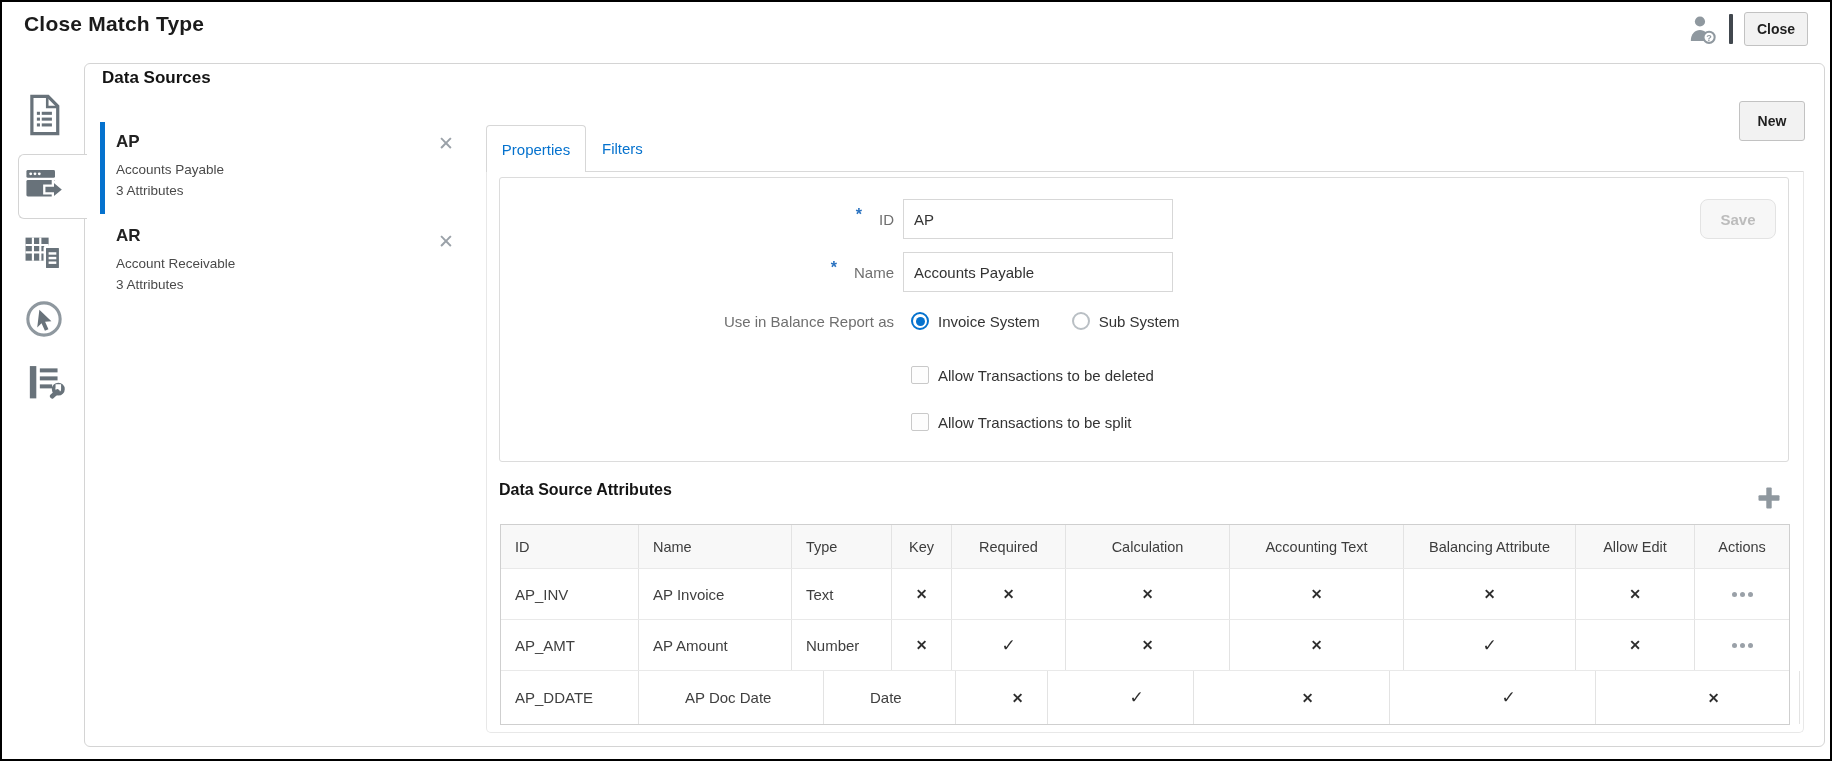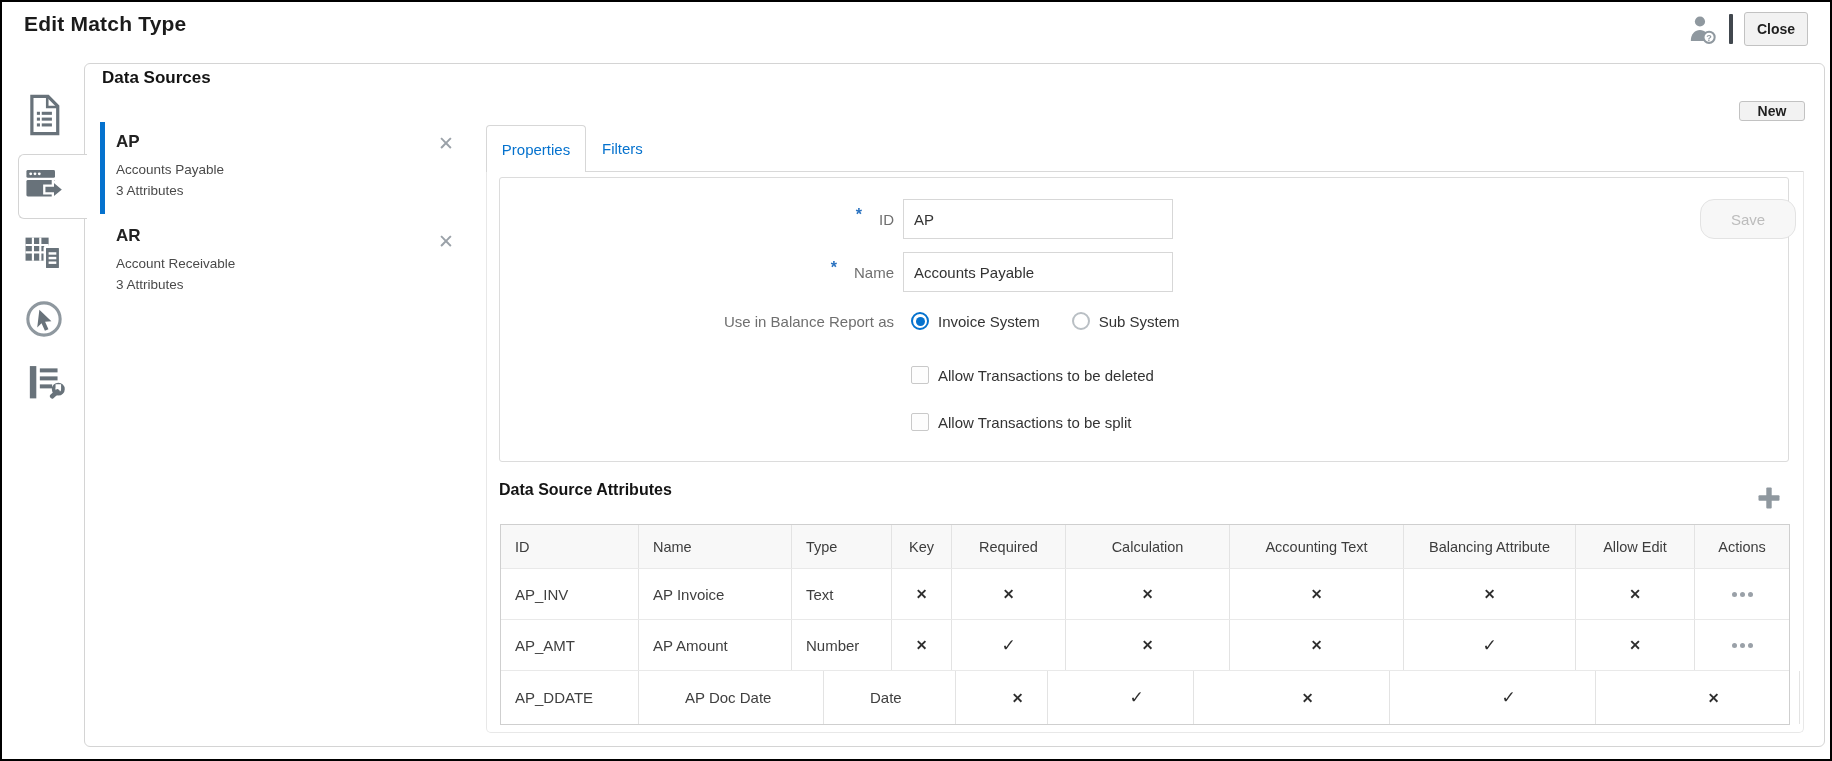--- a/index.html
+++ b/index.html
@@ -4,21 +4,21 @@
 <style>
   html,body{margin:0;padding:0;background:#fff;font-family:"Liberation Sans",sans-serif;}
   #canvas{position:relative;width:1832px;height:761px;background:#fff;border:2px solid #000;box-sizing:border-box;overflow:hidden;}
 
   
   .app-title{position:absolute;left:22px;top:10px;font-size:21px;font-weight:700;color:#1b1b1b;letter-spacing:.2px;}
   .help-ico{position:absolute;left:1684px;top:11px;width:34px;height:34px;}
   .hdr-divider{position:absolute;left:1727px;top:12px;width:4px;height:30px;background:#41474e;border-radius:1px;}
   .btn{display:flex;align-items:center;justify-content:center;background:#f2f2f2;border:1px solid #c2c2c2;border-radius:3px;font-size:14px;font-weight:700;color:#1f1f1f;box-sizing:border-box;cursor:default;}
   .close-btn{position:absolute;left:1742px;top:10px;width:64px;height:34px;}
-  .new-btn{position:absolute;left:1737px;top:99px;width:66px;height:20px;}
+  .new-btn{position:absolute;left:1737px;top:99px;width:66px;height:40px;}
 
   
   .main-panel{position:absolute;left:82px;top:61px;width:1741px;height:684px;border:1px solid #d4d4d4;border-radius:6px;background:#fff;box-sizing:border-box;}
 
   
   .side-ico{position:absolute;width:40px;height:42px;z-index:6;}
   .active-tab-box{position:absolute;left:16px;top:152px;width:69px;height:65px;background:#fff;border:1px solid #d4d4d4;border-right:none;border-radius:6px 0 0 6px;z-index:5;box-sizing:border-box;}
 
   
   .ds-heading{position:absolute;left:100px;top:66px;font-size:17px;font-weight:700;color:#141414;}
@@ -34,21 +34,21 @@
   .tab-active{position:absolute;left:484px;top:123px;width:100px;height:47px;background:#fff;border:1px solid #d7d7d7;border-bottom:none;border-radius:4px 4px 0 0;z-index:4;display:flex;align-items:center;justify-content:center;font-size:15px;color:#0572CE;box-sizing:border-box;}
   .tab-plain{position:absolute;left:600px;top:123px;height:47px;display:flex;align-items:center;font-size:15px;color:#0572CE;}
 
   
   .fieldset{position:absolute;left:497px;top:175px;width:1290px;height:285px;border:1px solid #dcdcdc;border-radius:3px;box-sizing:border-box;}
   .frow{position:absolute;left:0;display:flex;align-items:center;}
   .lblbox{width:403px;display:flex;justify-content:flex-end;align-items:center;box-sizing:border-box;padding-right:9px;}
   .req{color:#2a72c0;font-size:16px;font-weight:700;transform:translateY(-4px);margin-right:17px;}
   .flabel{font-size:15px;color:#6f6f6f;}
   .tinput{width:270px;height:40px;border:1px solid #d7d7d7;background:#fff;box-sizing:border-box;display:flex;align-items:center;padding-left:10px;font-size:15px;color:#333;}
-  .save-btn{position:absolute;left:1200px;top:21px;width:96px;height:40px;background:#f7f7f7;border:1px solid #e3e3e3;border-radius:14px;display:flex;align-items:center;justify-content:center;font-size:15px;color:#bcbcbc;box-sizing:border-box;}
+  .save-btn{position:absolute;left:1200px;top:21px;width:76px;height:40px;background:#f7f7f7;border:1px solid #e3e3e3;border-radius:8px;display:flex;align-items:center;justify-content:center;font-size:15px;color:#bcbcbc;box-sizing:border-box;font-weight:bold;}
   .radio{width:18px;height:18px;border-radius:50%;box-sizing:border-box;flex:0 0 auto;}
   .radio.sel{border:2px solid #0572CE;display:flex;align-items:center;justify-content:center;}
   .radio.sel::after{content:"";width:9px;height:9px;border-radius:50%;background:#0572CE;}
   .radio.unsel{border:2px solid #b9bfc4;}
   .opt-label{font-size:15px;color:#333;margin-left:9px;}
   .cbox{width:18px;height:18px;border:1px solid #c9c9c9;border-radius:2px;background:#fdfdfd;box-sizing:border-box;flex:0 0 auto;}
 
   
   .attr-heading{position:absolute;left:497px;top:479px;font-size:16px;font-weight:700;color:#141414;}
   .plus-ico{position:absolute;left:1756px;top:485px;width:22px;height:22px;}
@@ -66,21 +66,21 @@
   .td.no{font-size:14px;font-weight:700;color:#2e2e2e;}
   .td.yes{font-size:17px;color:#2e2e2e;}
   .ellipsis{display:flex;gap:3px;align-items:center;cursor:default;}
   .ellipsis .dot{width:5px;height:5px;border-radius:50%;background:#9aa1a8;}
 </style>
 </head>
 <body>
 
 <div id="canvas">
 
-  <div class="app-title">Edit Match Type</div>
+  <div class="app-title">Close Match Type</div>
   <svg class="help-ico" viewBox="0 0 28 28">
     <circle cx="11.5" cy="7" r="4.2" fill="#8f989f"></circle>
     <path d="M4 22.5 c0-5.5 3.6-8.6 7.5-8.6 s7.5 3.1 7.5 8.6 v0.5 H4 Z" fill="#8f989f"></path>
     <circle cx="19" cy="20" r="4.6" fill="#fff" stroke="#8f989f" stroke-width="1.7"></circle>
     <text x="19" y="23" font-size="7.5" font-weight="700" fill="#8f989f" text-anchor="middle" font-family="Liberation Sans,sans-serif">?</text>
   </svg>
   <div class="hdr-divider"></div>
   <div class="btn close-btn">Close</div>
 
   <div class="main-panel"></div>

